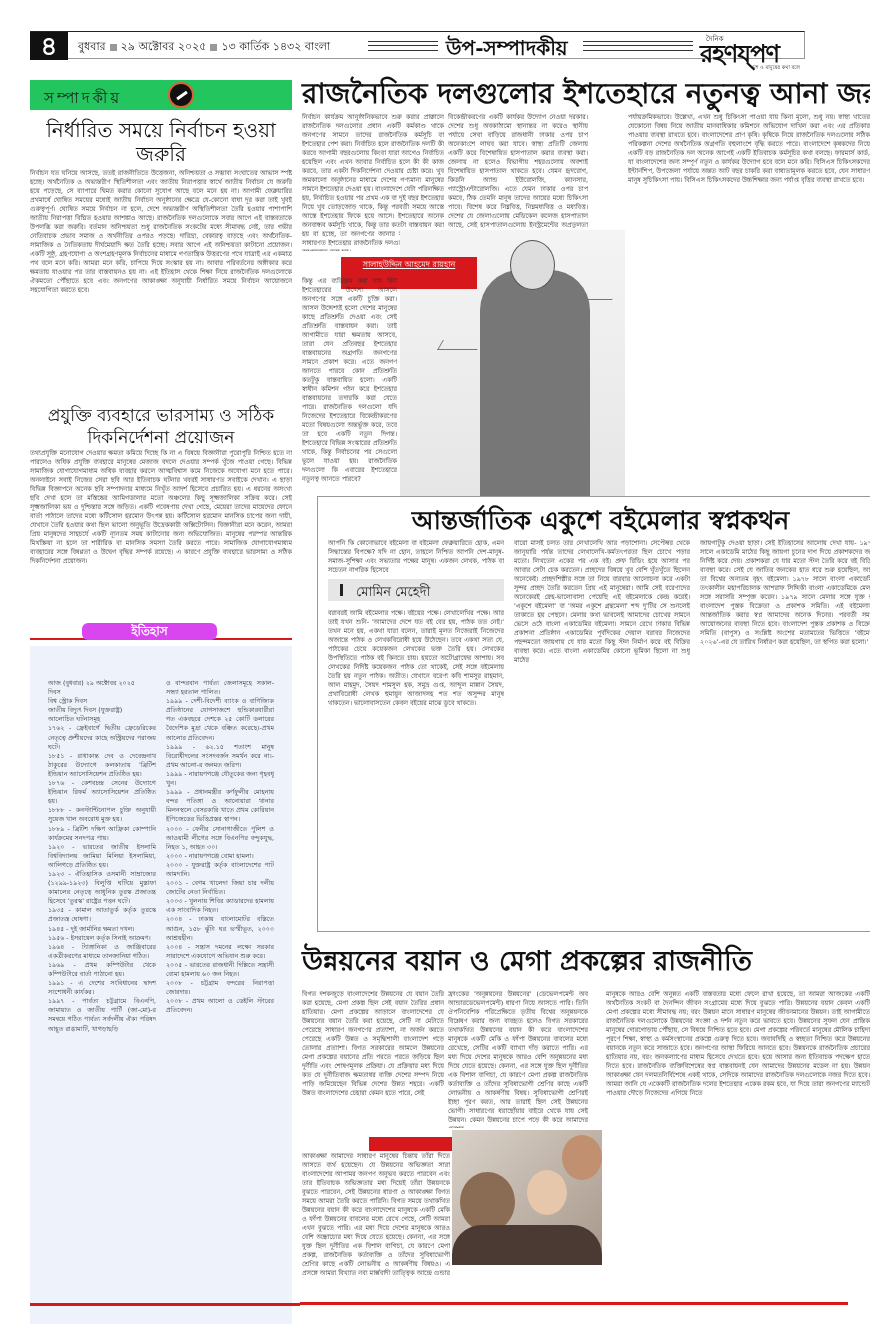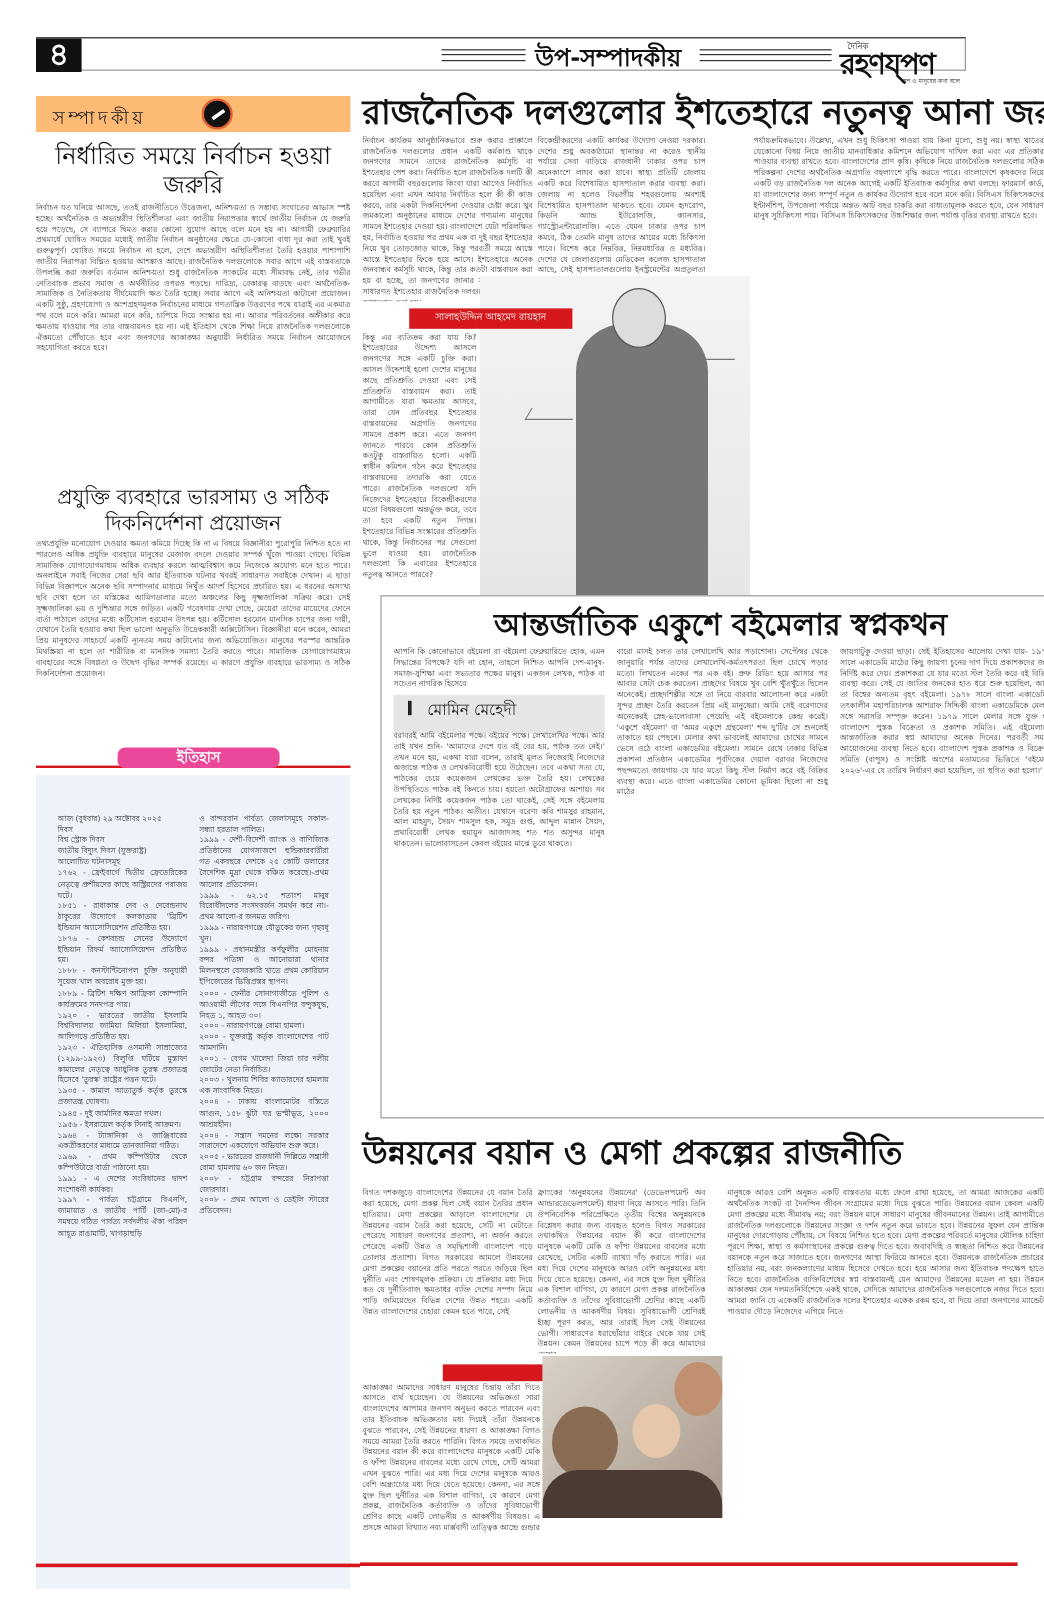--- a/index.html
+++ b/index.html
@@ -9,61 +9,64 @@
   .masthead { position: absolute; left: 30px; top: 31px; width: 775px; height: 28px; border-top: 1.5px solid #222; border-bottom: 1px solid #999; border-right: 1px solid #999; }
   .page-no { position: absolute; left: 0; top: 0; width: 38px; height: 28px; background: #111; color: #fff; font-weight: bold; font-size: 26px; text-align: center; line-height: 28px; font-family: "DejaVu Sans", sans-serif; }
   .dateline { position: absolute; left: 48px; top: 6px; font-size: 11px; color: #222; white-space: nowrap; }
   .dateline .sq { display: inline-block; width: 7px; height: 7px; background: #999; margin: 0 4px; vertical-align: middle; }
   .rules { position: absolute; height: 10px; top: 9px; border-top: 1px solid #333; border-bottom: 1px solid #333; }
   .rules::after { content: ""; position: absolute; left: 0; right: 0; top: 3px; border-top: 1px solid #333; }
   .section-title { position: absolute; left: 416px; top: 1px; font-size: 20px; font-weight: bold; color: #111; white-space: nowrap; }
   .brand-small { position: absolute; left: 676px; top: 1px; font-size: 7px; color: #111; }
   .brand { position: absolute; left: 670px; top: 3px; font-size: 24px; font-weight: 900; color: #111; font-family: "DejaVu Serif", serif; letter-spacing: -1px; }
   .brand-tag { position: absolute; right: 4px; bottom: -14px; font-size: 5px; color: #333; }
-  .editorial-band { position: absolute; left: 30px; top: 80px; width: 262px; height: 30px; background: #fdba74; }
+  .editorial-band { position: absolute; left: 30px; top: 80px; width: 262px; height: 30px; background: #22c55e; }
   .editorial-label { position: absolute; left: 14px; top: 6px; font-size: 15px; letter-spacing: 3px; color: #222; }
   .pen-icon { position: absolute; left: 138px; top: 2px; width: 26px; height: 26px; border-radius: 50%; border: 2px solid #e06030; background: #111; }
   .pen-icon::after { content: ""; position: absolute; left: 6px; top: 10px; width: 12px; height: 3px; background: #fff; transform: rotate(-35deg); }
 
   .ed-head { position: absolute; left: 30px; top: 118px; width: 262px; text-align: center; font-size: 20px; line-height: 24px; color: #111; }
   .body-text { position: absolute; font-size: 6.4px; line-height: 9px; color: #333; text-align: justify; overflow: hidden; }
 
   .tech-head { position: absolute; left: 30px; top: 404px; width: 262px; text-align: center; font-size: 17px; line-height: 22px; color: #111; }
 
-  .itihas-tab { position: absolute; left: 98px; top: 623px; width: 135px; height: 17px; background: #ec4899; border-radius: 6px; color: #fff; font-size: 12px; text-align: center; line-height: 17px; font-weight: bold; }
+  .itihas-tab { position: absolute; left: 82px; top: 623px; width: 135px; height: 17px; background: #d946ef; border-radius: 6px; color: #fff; font-size: 12px; text-align: center; line-height: 17px; font-weight: bold; }
   .itihas-rule { position: absolute; left: 30px; top: 638px; width: 262px; height: 2px; background: #d6171b; }
   .itihas-box { position: absolute; left: 30px; top: 646px; width: 262px; height: 678px; background: #eef3fb; }
   .itihas-bottom { position: absolute; left: 30px; top: 1303px; width: 270px; height: 3px; background: #d6171b; }
   .itihas-col { position: absolute; top: 32px; width: 108px; font-size: 6.3px; line-height: 9.1px; color: #333; text-align: justify; }
 
   .main-head { position: absolute; left: 302px; top: 72px; width: 568px; text-align: center; font-size: 28px; font-weight: bold; color: #111; white-space: nowrap; }
 
-  .byline-red { position: absolute; left: 341px; top: 257px; width: 136px; height: 17px; background: #d6171b; color: #fff; font-size: 8px; text-align: center; line-height: 16px; }
+  .byline-red { position: absolute; left: 341px; top: 257px; width: 136px; height: 32px; background: #d6171b; color: #fff; font-size: 8px; text-align: center; line-height: 16px; text-decoration: underline; }
   .illustration { position: absolute; left: 400px; top: 230px; width: 225px; height: 270px; background: linear-gradient(180deg,#f4f4f4,#e6e6e6); overflow: hidden; }
   .ill-man { position: absolute; left: 80px; top: 40px; width: 110px; height: 230px; background: #777; border-radius: 40px 40px 0 0; }
   .ill-head { position: absolute; left: 110px; top: 10px; width: 45px; height: 50px; background: #ddd; border-radius: 50%; border: 1px solid #555; }
   .ill-plane { position: absolute; width: 40px; height: 10px; border-bottom: 1px solid #777; border-left: 1px solid #777; transform: skew(-30deg); }
 
   .book-box { position: absolute; left: 287px; top: 496px; width: 567px; height: 436px; border: 1px solid #999; background: #fff; margin-left: 30px; }
   .book-head { position: absolute; left: 0; top: 4px; width: 100%; text-align: center; font-size: 25px; font-weight: bold; color: #111; white-space: nowrap; }
-  .author-band { position: absolute; left: 10px; top: 82px; width: 176px; height: 32px; background: #e6e6e6; }
+  .author-band { position: absolute; left: 10px; top: 82px; width: 176px; height: 22px; background: #e6e6e6; }
   .author-name { position: absolute; left: 28px; top: 3px; font-size: 13px; color: #222; }
   .author-bar { position: absolute; left: 12px; top: 5px; width: 3px; height: 12px; background: #222; }
 
   .dev-head { position: absolute; left: 302px; top: 940px; width: 568px; text-align: left; font-size: 27px; font-weight: bold; color: #111; white-space: nowrap; }
   .dev-red { position: absolute; left: 369px; top: 1137px; width: 123px; height: 14px; background: #d6171b; }
   .photo { position: absolute; left: 452px; top: 1130px; width: 150px; height: 135px; overflow: hidden; background: linear-gradient(135deg,#d9d2c9,#a8978a); }
   .ph-a { position: absolute; border-radius: 50%; }
   .dev-bottom { position: absolute; left: 300px; top: 1302px; width: 548px; height: 3px; background: #d6171b; }
 </style>
 </head>
 <body>
 
 <div class="masthead">
   <div class="page-no">৪</div>
+  <div class="dateline">
+    <span>বুধবার</span><span class="sq"></span><span>২৯ অক্টোবর ২০২৫</span><span class="sq"></span><span>১৩ কার্তিক ১৪৩২ বাংলা</span>
+  </div>
   <div class="rules" style="left:338px;width:70px;"></div>
   <div class="section-title">উপ-সম্পাদকীয়</div>
   <div class="rules" style="left:553px;width:110px;"></div>
   <div class="brand-small">দৈনিক</div>
   <div class="brand">রহণয্পণ</div>
   <div class="brand-tag">দেশ ও মানুষের কথা বলে</div>
 </div>
 
 <div class="editorial-band">
   <div class="editorial-label">সম্পাদকীয়</div>

